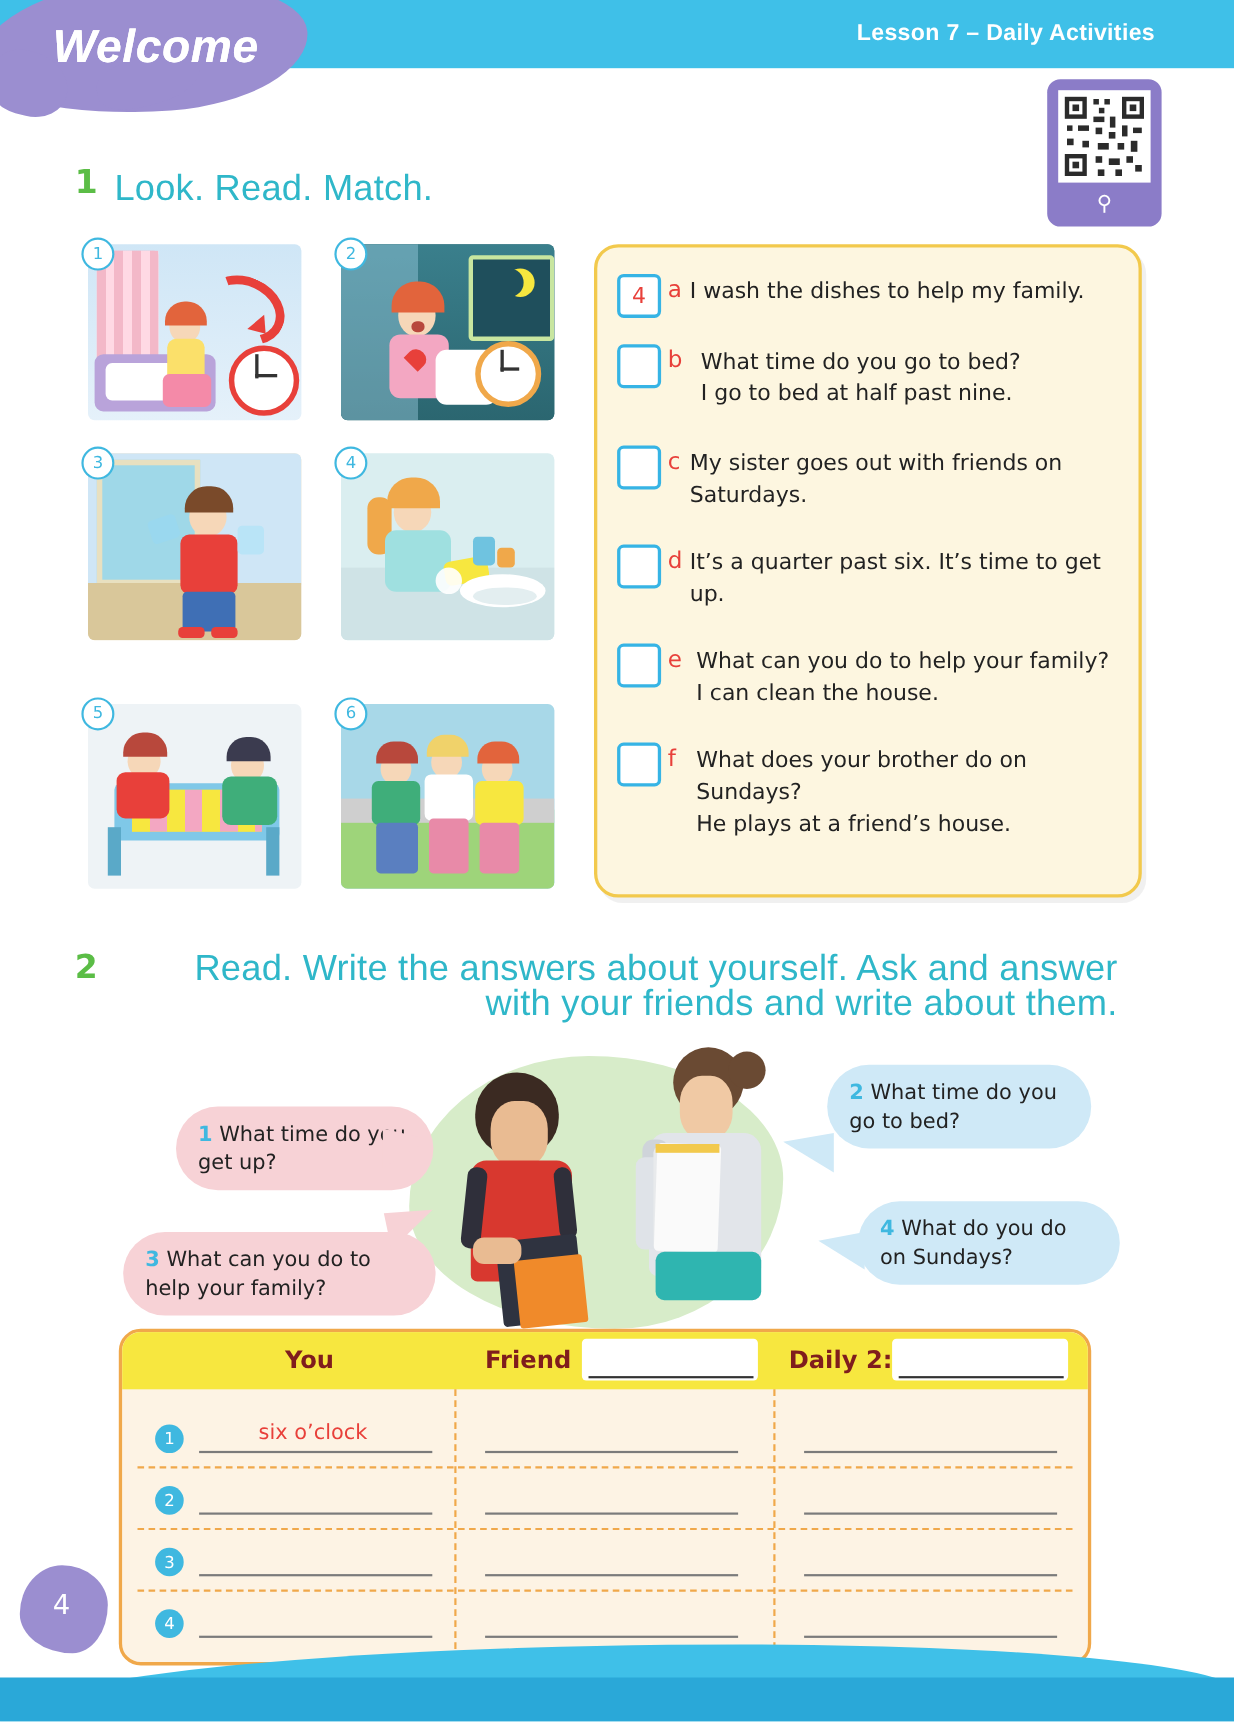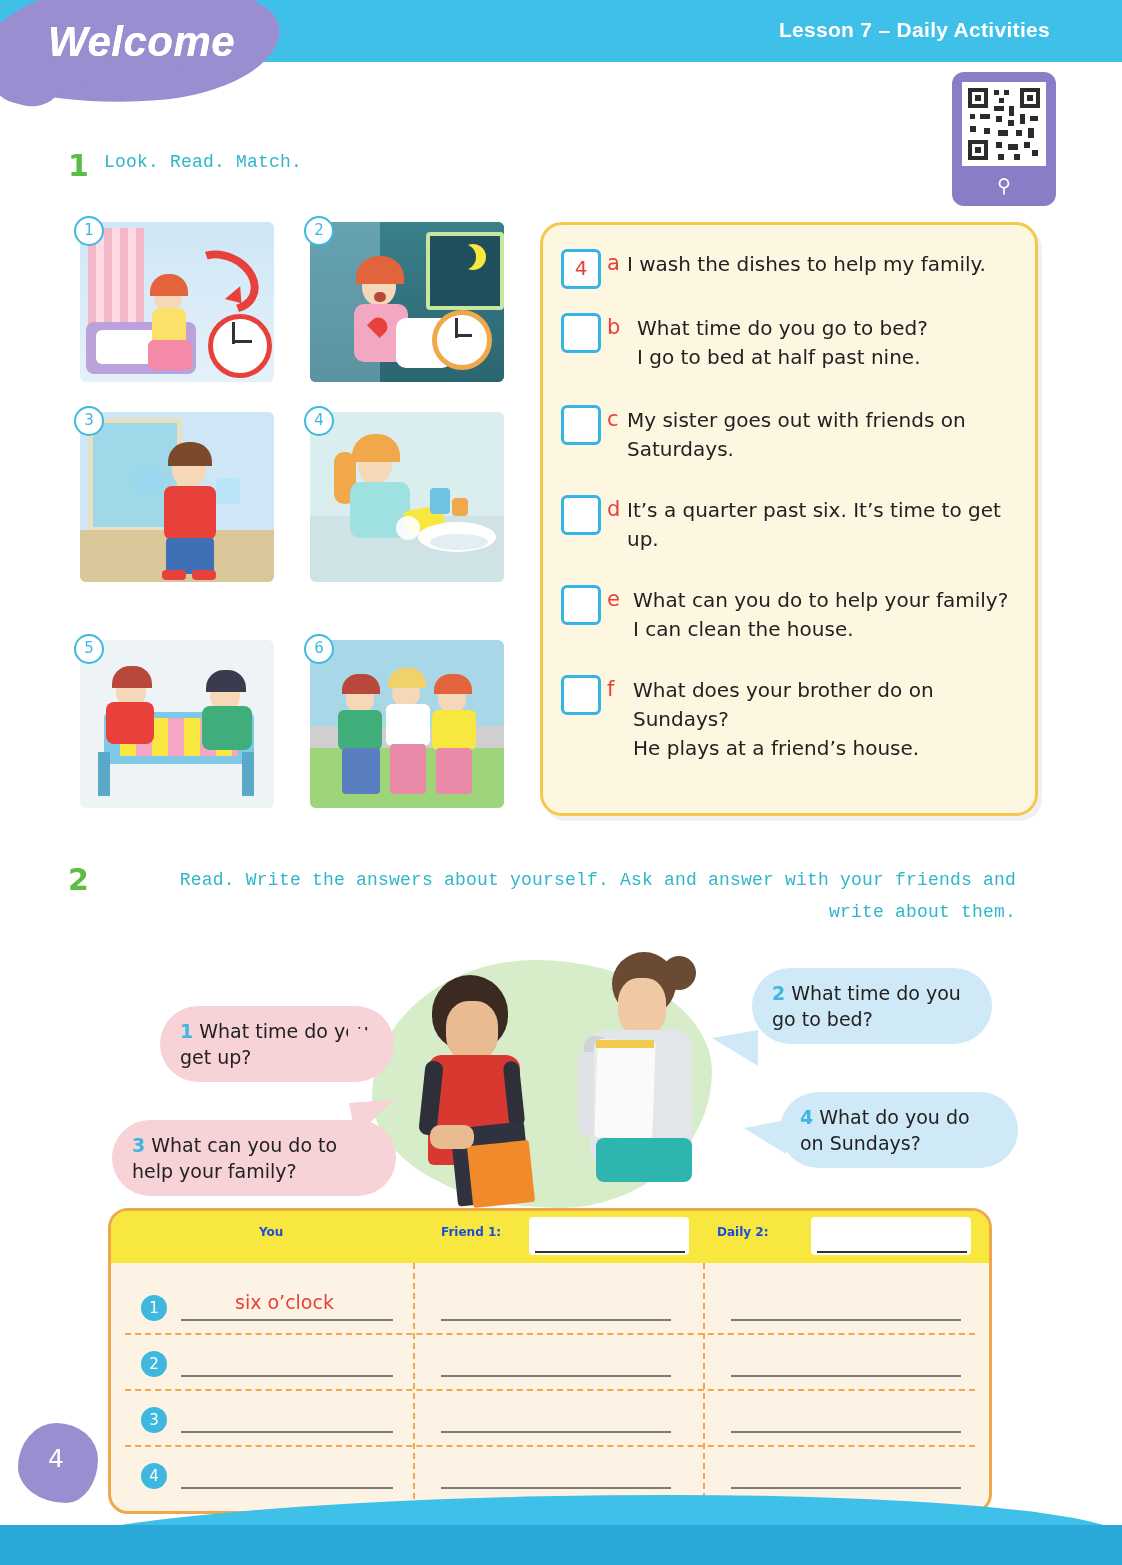--- a/index.html
+++ b/index.html
@@ -99,23 +99,23 @@
   
   .ex-num {
     position: absolute;
     font-size: 30px;
     font-weight: bold;
     color: #5bbd46;
     font-family: "DejaVu Sans", sans-serif;
   }
   .ex-title {
     position: absolute;
-    font-size: 18px;
+    font-size: 33px;
     color: #2fb7c9;
-    font-family: Liberation Mono, monospace;
+    font-family: Liberation Sans, sans-serif;
     letter-spacing: .2px;
   }
   .ex-title.teal2 { color: #2fb7c9; line-height: 32px; text-align: right; }
 
   
   .pic {
     position: absolute;
     border-radius: 6px;
     overflow: hidden;
   }
@@ -213,23 +213,23 @@
   }
   .thead {
     position: absolute;
     left: 0; top: 0;
     width: 878px; height: 52px;
     background: #f7e73f;
   }
   .th {
     position: absolute;
     top: 14px;
-    font-size: 12px;
+    font-size: 22px;
     font-weight: bold;
-    color: #1d4ed8;
+    color: #7f1d1d;
     font-family: "DejaVu Sans", sans-serif;
   }
   .name-line {
     position: absolute;
     top: 40px;
     height: 2px;
     background: #333;
   }
   .name-box {
     position: absolute;

